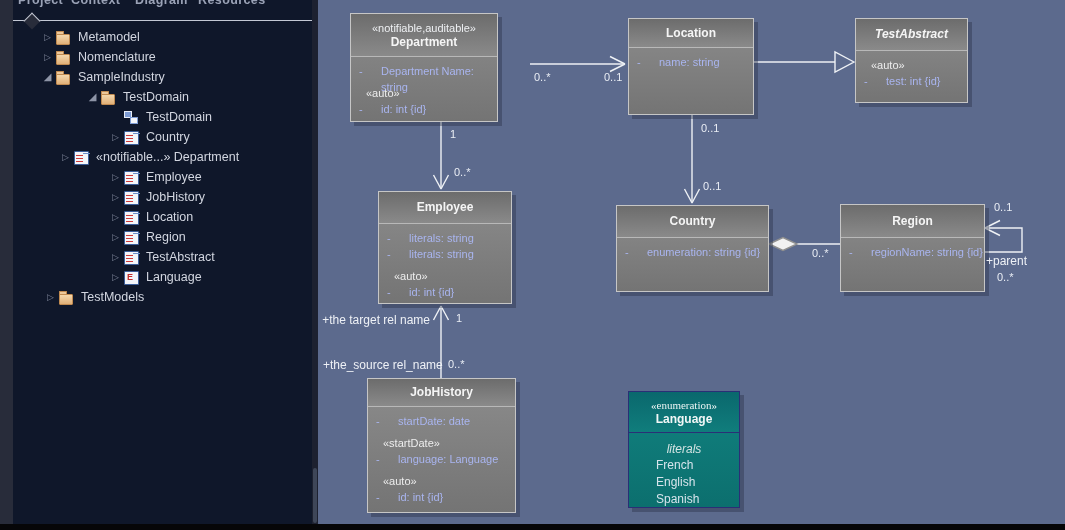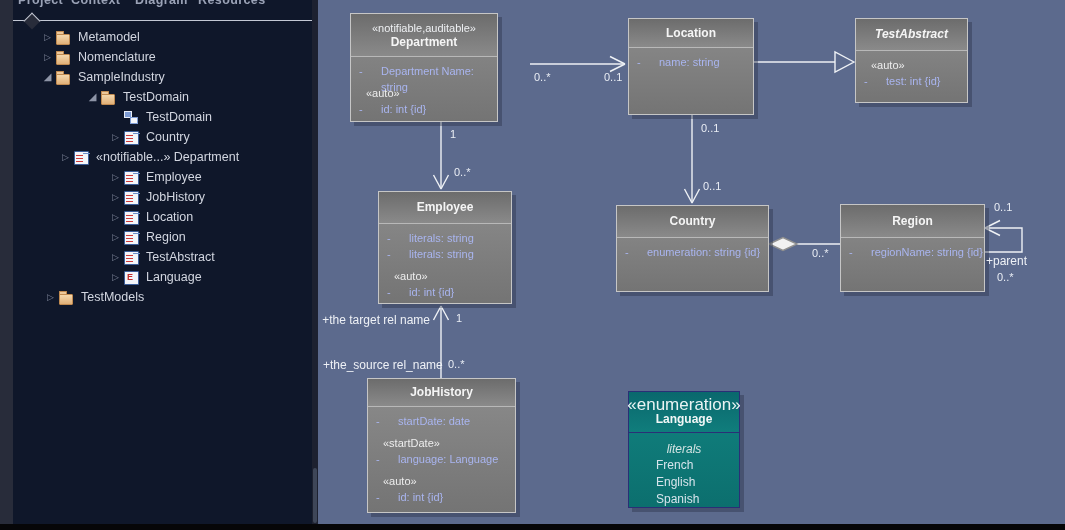--- a/index.html
+++ b/index.html
@@ -64,21 +64,21 @@
   .cls-name.abstract{font-style:italic;}
   .cls-body{padding-top:6px;}
   .frow{display:flex;height:16px;line-height:16px;font-size:11px;color:#a9b5f0;padding-left:8px;}
   .frow .vis{width:22px;flex:0 0 22px;}
   .srow{margin-top:6px;height:16px;line-height:16px;font-size:11px;color:#ededed;padding-left:15px;}
   
   .uml-enum{position:absolute;border:1px solid #2a2f76;background:linear-gradient(#118280,#0c6f6e);
     box-shadow:4px 4px 0 rgba(38,45,66,.38);box-sizing:border-box;}
   .enum-header{border-bottom:1px solid #2a2f76;background:linear-gradient(#0a686d,#107d7c);
     display:flex;flex-direction:column;justify-content:center;align-items:center;box-sizing:border-box;}
-  .enum-stereo{font-size:17px;color:#eaf3f3;line-height:14px;}
+  .enum-stereo{font-size:11px;color:#eaf3f3;line-height:14px;font-family:Liberation Serif, serif;}
   .enum-name{font-size:12px;font-weight:bold;color:#f2f7f7;line-height:15px;}
   .enum-body{padding-top:8px;}
   .enum-section{font-size:12px;font-style:italic;color:#d4e4e3;text-align:center;height:16px;line-height:16px;}
   .enum-lit{font-size:12px;color:#d7e4ec;padding-left:27px;height:17px;line-height:17px;}
   
   .elabel{position:absolute;font-size:11px;color:#e9edf4;white-space:nowrap;}
   .rlabel{position:absolute;font-size:12px;color:#eef1f6;white-space:nowrap;}
   
   .bottom-bar{position:absolute;left:0;top:524px;width:1065px;height:6px;background:#060608;}
 </style>

